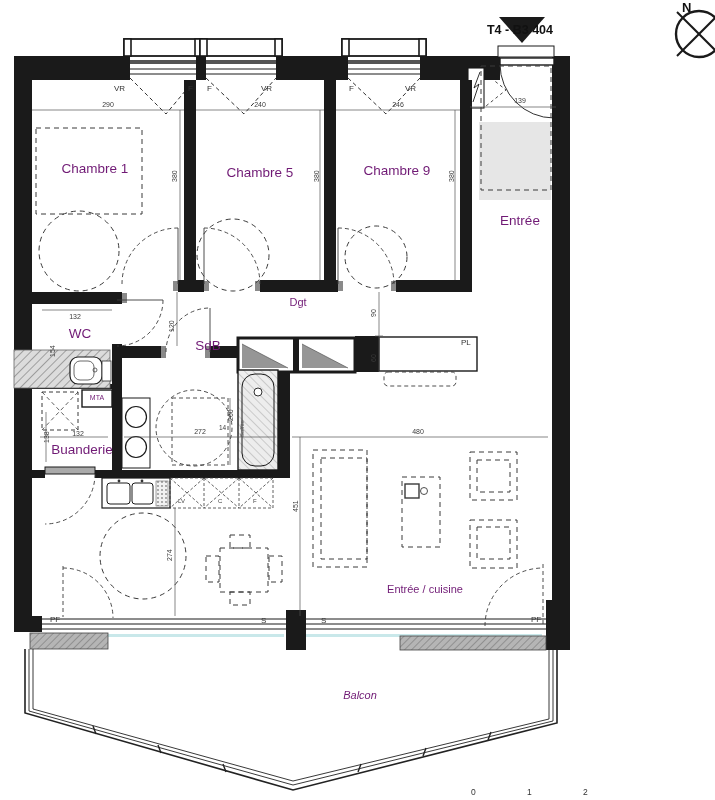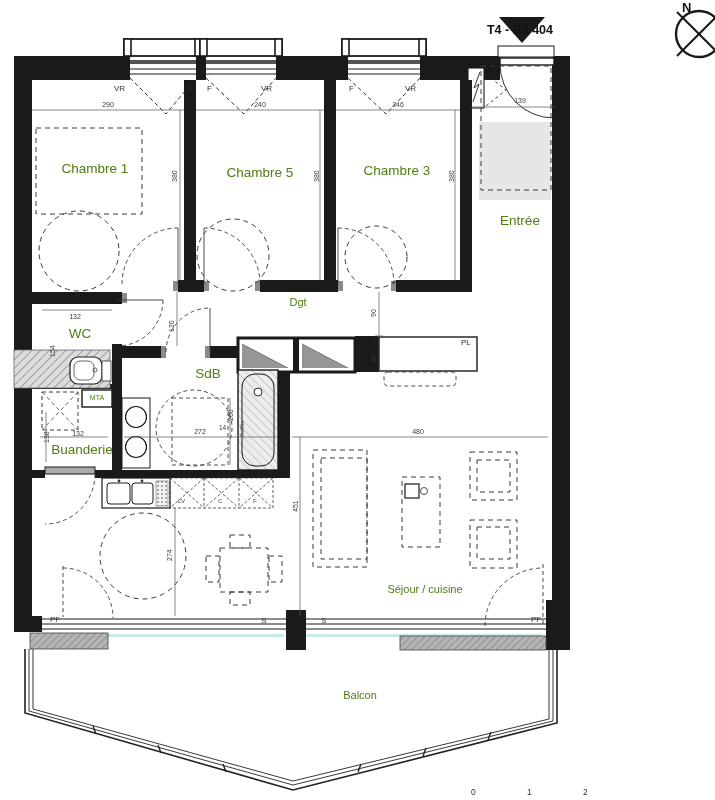--- a/index.html
+++ b/index.html
@@ -1,19 +1,19 @@
 <!DOCTYPE html>
 <html><head>
 <meta charset="utf-8">
 <style>
   html,body{margin:0;padding:0;background:#fff;}
   #stage{position:relative;width:715px;height:800px;background:#fff;overflow:hidden;
          font-family:"Liberation Sans",sans-serif;color:#222;}
   #plan-svg{position:absolute;left:0;top:0;}
-  .lbl{position:absolute;white-space:nowrap;color:#4d7c0f;line-height:1;}
+  .lbl{position:absolute;white-space:nowrap;color:#701a75;line-height:1;}
   .c{text-align:center;}
   .room{font-size:13.5px;}
   .big{font-size:11px;}
   .dim{font-size:7px;color:#3a3a3a;}
   .tag{font-size:8px;color:#333;}
   .tiny{font-size:6px;color:#444;}
   .rot{transform:rotate(-90deg);transform-origin:0 0;}
   .title{font-size:12.5px;font-weight:bold;color:#111;}
   .north{font-size:13px;font-weight:bold;color:#111;}
   .scale{font-size:8.5px;color:#333;}
@@ -305,28 +305,28 @@
 
 <div class="lbl tag" style="left:114px;top:85px;">VR</div>
 <div class="lbl tag" style="left:188px;top:85px;">F</div>
 <div class="lbl tag" style="left:207px;top:85px;">F</div>
 <div class="lbl tag" style="left:261px;top:85px;">VR</div>
 <div class="lbl tag" style="left:349px;top:85px;">F</div>
 <div class="lbl tag" style="left:405px;top:85px;">VR</div>
 
 <div class="lbl room c" style="left:40px;top:162px;width:110px;">Chambre 1</div>
 <div class="lbl room c" style="left:205px;top:166px;width:110px;">Chambre 5</div>
-<div class="lbl room c" style="left:342px;top:164px;width:110px;">Chambre 3</div>
+<div class="lbl room c" style="left:342px;top:164px;width:110px;">Chambre 9</div>
 <div class="lbl room c" style="left:480px;top:214px;width:80px;">Entrée</div>
 <div class="lbl big c" style="left:268px;top:297px;width:60px;">Dgt</div>
 <div class="lbl room c" style="left:60px;top:327px;width:40px;">WC</div>
-<div class="lbl room c" style="left:180px;top:367px;width:56px;">SdB</div>
+<div class="lbl room c" style="left:180px;top:339px;width:56px;">SdB</div>
 <div class="lbl room c" style="left:34px;top:443px;width:96px;">Buanderie</div>
-<div class="lbl big c" style="left:355px;top:584px;width:140px;">Séjour / cuisine</div>
-<div class="lbl big c" style="left:320px;top:690px;width:80px;">Balcon</div>
+<div class="lbl big c" style="left:355px;top:584px;width:140px;">Entrée / cuisine</div>
+<div class="lbl big c" style="left:320px;top:690px;width:80px;font-style:italic;">Balcon</div>
 
 <div class="lbl dim c" style="left:88px;top:101px;width:40px;">290</div>
 <div class="lbl dim c" style="left:240px;top:101px;width:40px;">240</div>
 <div class="lbl dim c" style="left:378px;top:101px;width:40px;">246</div>
 <div class="lbl dim c" style="left:502px;top:97px;width:36px;">139</div>
 <div class="lbl dim rot" style="left:171px;top:182px;">380</div>
 <div class="lbl dim rot" style="left:313px;top:182px;">380</div>
 <div class="lbl dim rot" style="left:448px;top:182px;">380</div>
 <div class="lbl dim rot" style="left:168px;top:332px;">120</div>
 <div class="lbl dim rot" style="left:370px;top:317px;">90</div>

